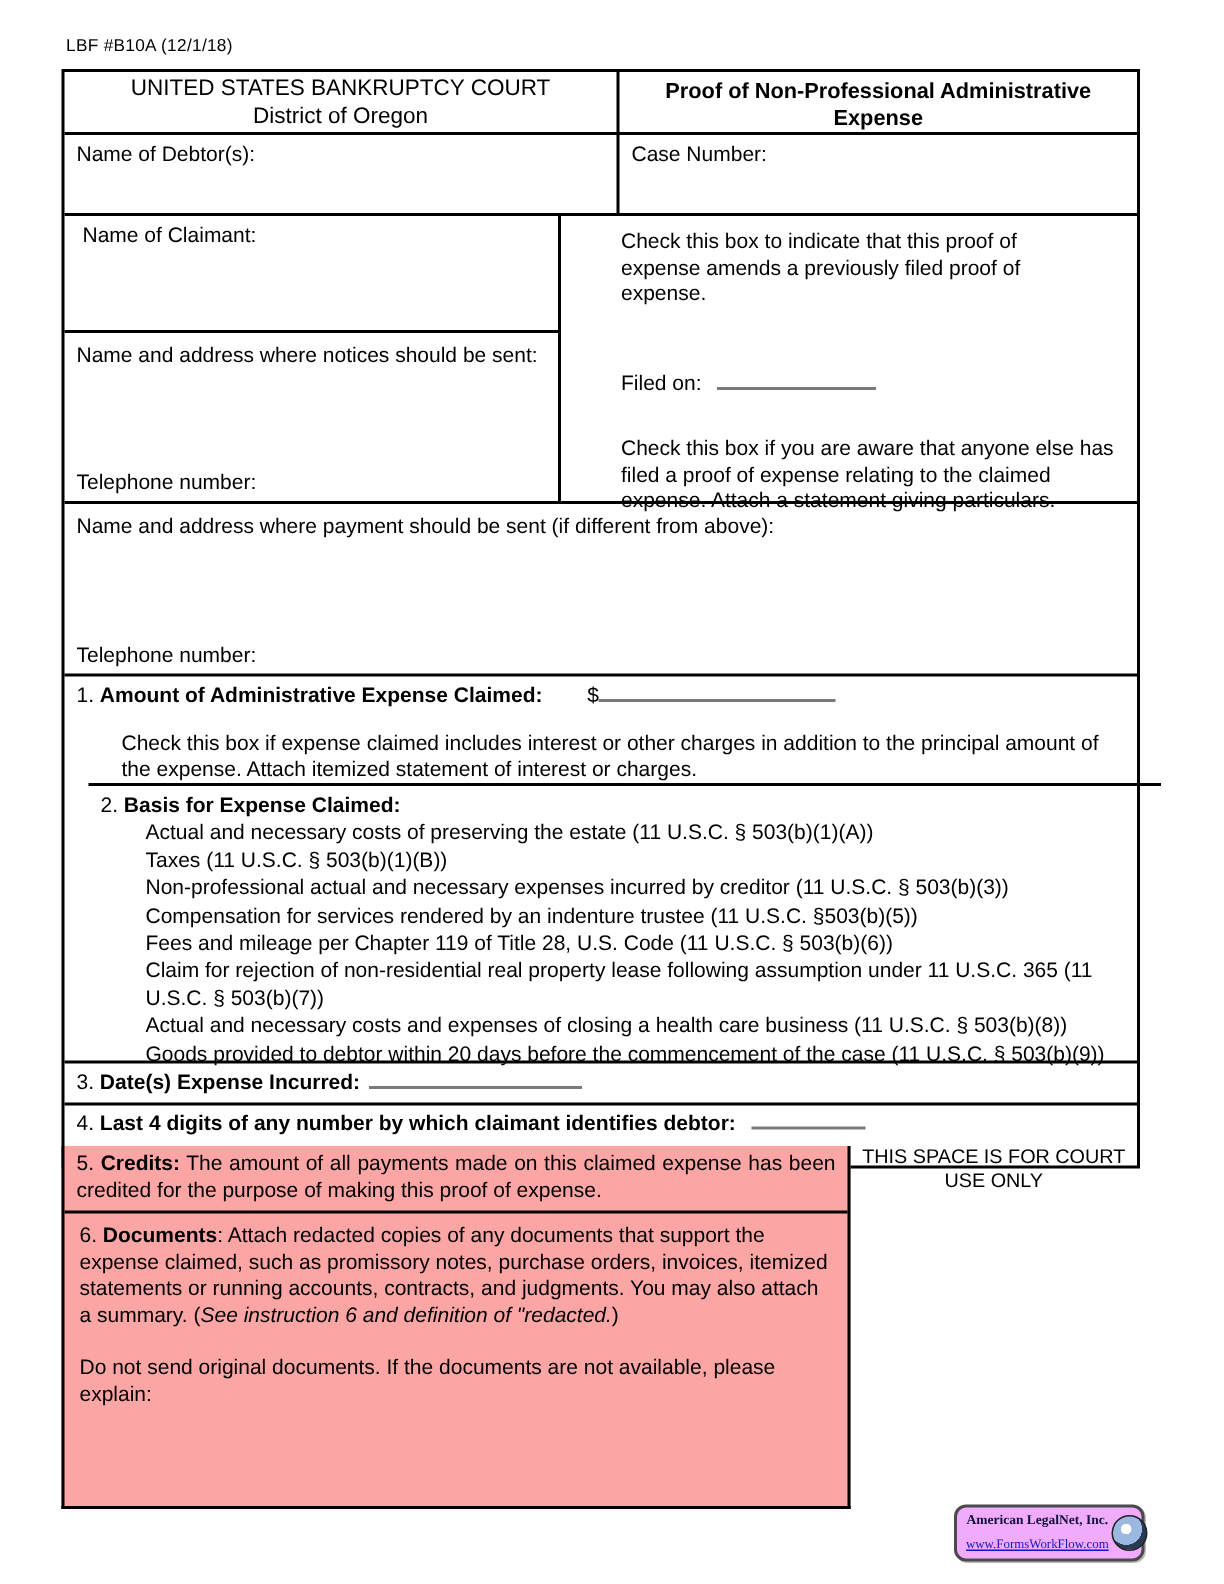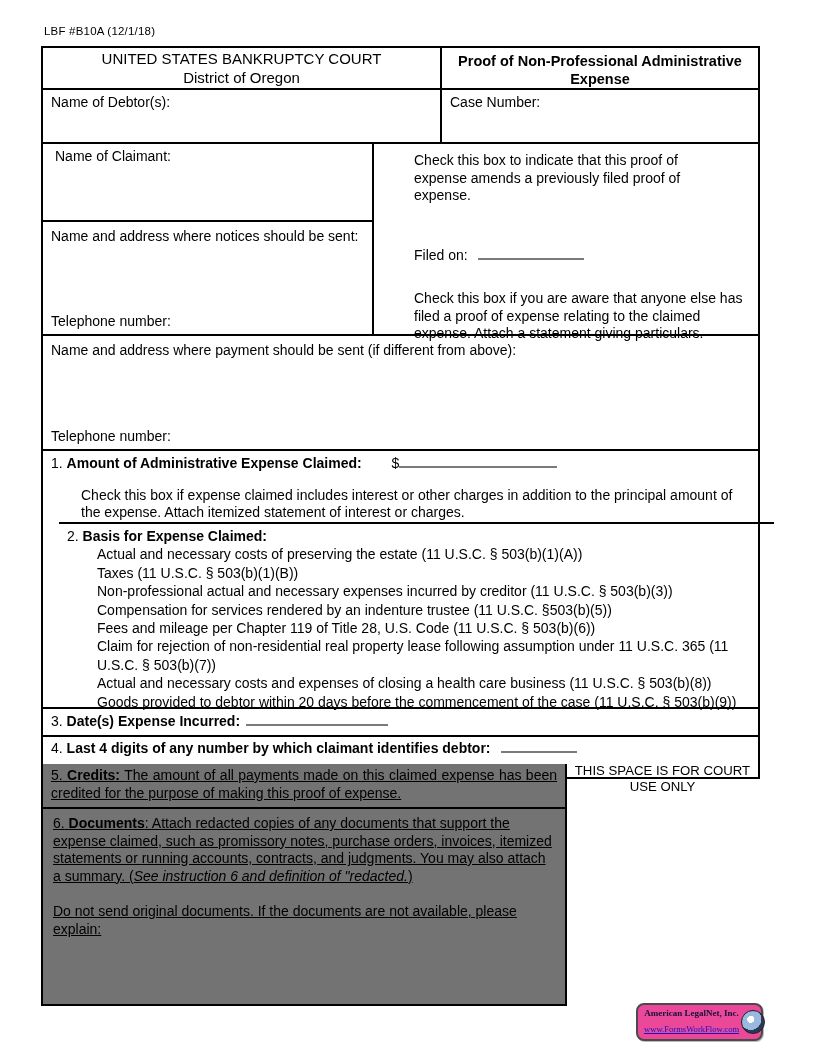--- a/index.html
+++ b/index.html
@@ -14,21 +14,21 @@
     position:absolute; left:44px; top:24px;
     font-size:11.5px; letter-spacing:0.2px;
   }
   
   .tbl {
     position:absolute; left:41px; top:46px; width:719px;
     border:2px solid #000; background:#fff;
   }
   .row { display:flex; width:100%; }
   .row + .row { border-top:2px solid #000; }
-  .lc { width:399px; border-right:2px solid #000; }
+  .lc { width:370px; border-right:2px solid #000; }
   .rc { flex:1; }
   .pad { padding:4px 8px; }
   .r1 { height:40px; }
   .hdr-left { text-align:center; font-size:15px; padding-top:2px; }
   .hdr-right { text-align:center; padding-top:4px; }
   .hdr-right .title { font-weight:bold; font-size:14.5px; }
   .r2 { height:54px; }
   .r3 { height:192px; }
   .col3left { display:flex; flex-direction:column; }
   .claimant { height:78px; border-bottom:2px solid #000; padding:4px 12px; }
@@ -47,37 +47,37 @@
   .dollar { margin-left:26px; }
   .indent { padding-left:30px; }
   .checktext { margin-top:14px; width:690px; }
   .r6 { height:185px; padding:3px 8px 0 8px; line-height:18.4px; }
   .r6 .item { padding-left:30px; }
   .r7 { height:28px; padding:4px 8px; }
   .r8 { height:42px; padding:3px 8px; }
   
   .lower {
     position:absolute; left:41px; top:764px; width:526px;
-    border:2px solid #000; border-top:none; background:#737373;text-decoration:underline;
+    border:2px solid #000; border-top:none; background:#fca5a5;
   }
   .sec5 {
     border-bottom:2px solid #000; padding:3px 8px 5px 8px;
     text-align:justify;
   }
   .sec6 { height:195px; padding:6px 10px 0 10px; }
   .sec6 .p2 { margin-top:18px; }
   
   .courtuse {
     position:absolute; left:565px; top:763px; width:195px;
     text-align:center; font-size:13.2px; line-height:16px;
   }
   
   .logo {
     position:absolute; left:636px; top:1003px; width:127px; height:38px;
-    border:2px solid #4a4a4a; border-radius:8px; background:#ec4899;
+    border:2px solid #4a4a4a; border-radius:8px; background:#f0abfc;
     display:flex; align-items:center; padding:2px 3px 2px 6px;
     box-shadow:1px 1px 0 #bbb;
   }
   .logo-text { flex:1; text-align:center; }
   .logo-company {
     font-family:"Liberation Serif","DejaVu Serif",serif;
     font-weight:bold; font-size:9px; color:#10103a; white-space:nowrap;
   }
   .logo-url {
     font-family:"Liberation Serif","DejaVu Serif",serif;

